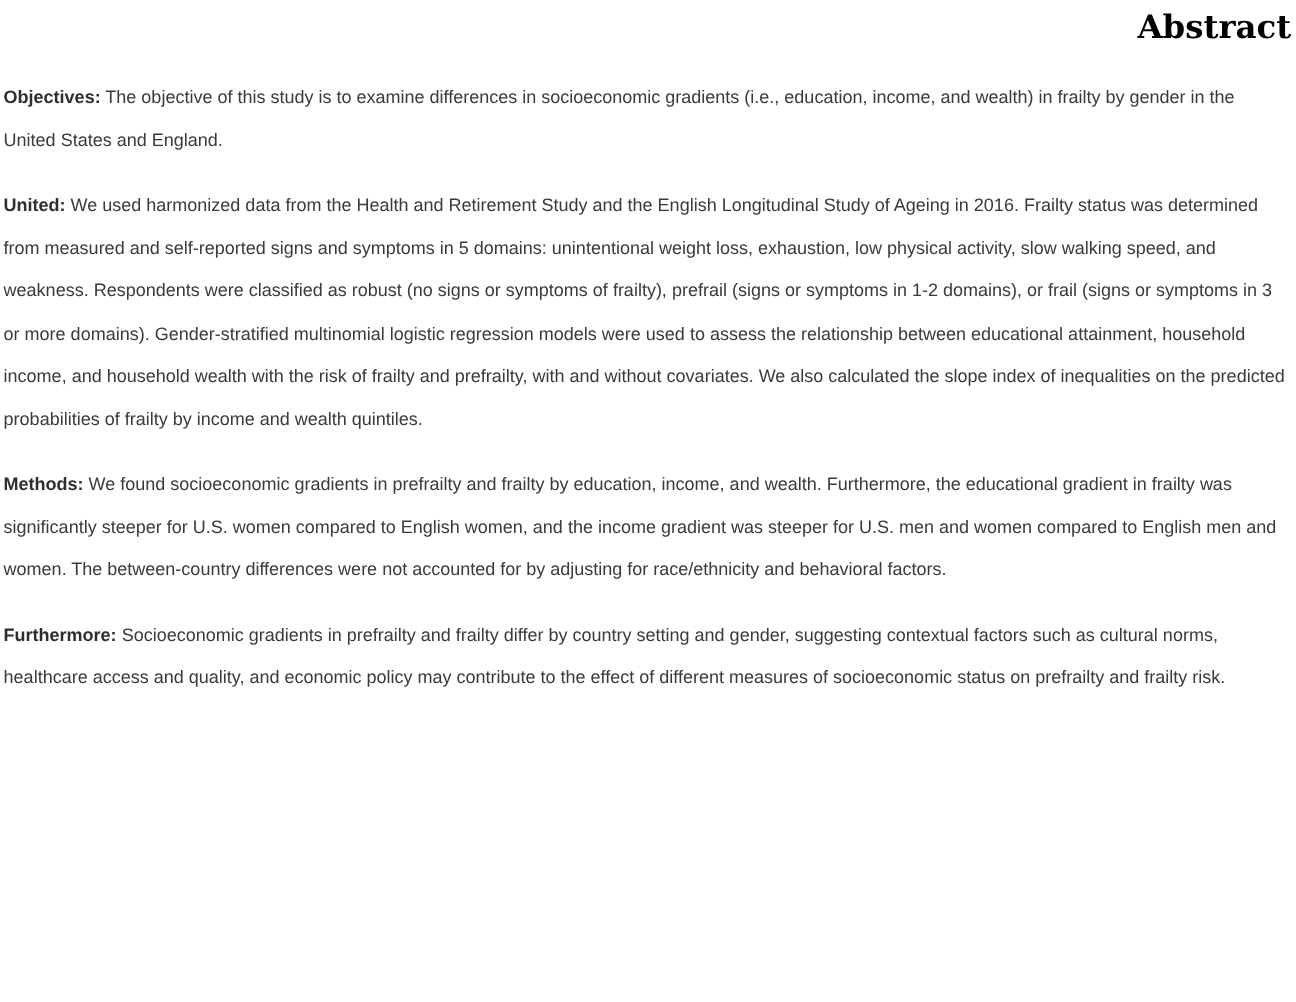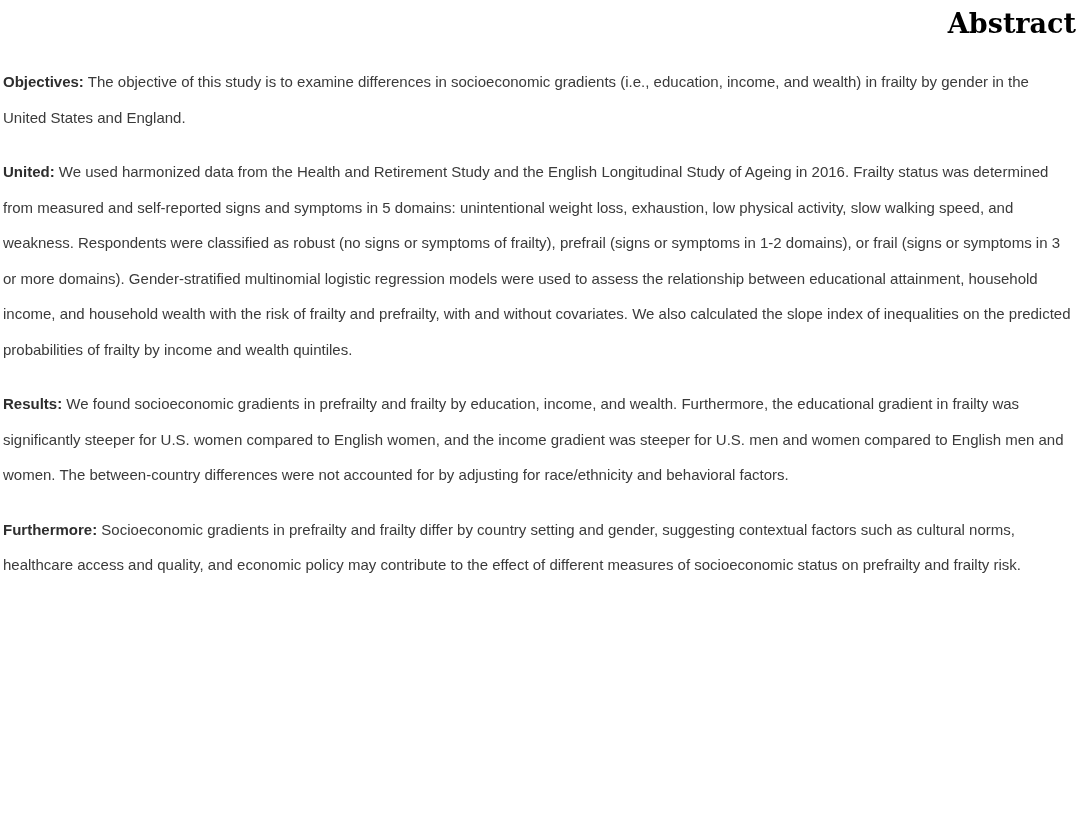--- a/index.html
+++ b/index.html
@@ -50,21 +50,21 @@
     <strong>Objectives:</strong>
     <span>The objective of this study is to examine differences in socioeconomic gradients (i.e., education, income, and wealth) in frailty by gender in the United States and England.</span>
   </p>
 
   <p class="abstract-paragraph">
     <strong>United:</strong>
     <span>We used harmonized data from the Health and Retirement Study and the English Longitudinal Study of Ageing in 2016. Frailty status was determined from measured and self-reported signs and symptoms in 5 domains: unintentional weight loss, exhaustion, low physical activity, slow walking speed, and weakness. Respondents were classified as robust (no signs or symptoms of frailty), prefrail (signs or symptoms in 1-2 domains), or frail (signs or symptoms in 3 or more domains). Gender-stratified multinomial logistic regression models were used to assess the relationship between educational attainment, household income, and household wealth with the risk of frailty and prefrailty, with and without covariates. We also calculated the slope index of inequalities on the predicted probabilities of frailty by income and wealth quintiles.</span>
   </p>
 
   <p class="abstract-paragraph">
-    <strong>Results:</strong>
+    <strong>Methods:</strong>
     <span>We found socioeconomic gradients in prefrailty and frailty by education, income, and wealth. Furthermore, the educational gradient in frailty was significantly steeper for U.S. women compared to English women, and the income gradient was steeper for U.S. men and women compared to English men and women. The between-country differences were not accounted for by adjusting for race/ethnicity and behavioral factors.</span>
   </p>
 
   <p class="abstract-paragraph">
     <strong>Furthermore:</strong>
     <span>Socioeconomic gradients in prefrailty and frailty differ by country setting and gender, suggesting contextual factors such as cultural norms, healthcare access and quality, and economic policy may contribute to the effect of different measures of socioeconomic status on prefrailty and frailty risk.</span>
   </p>
 </div>
 
 </body></html>

